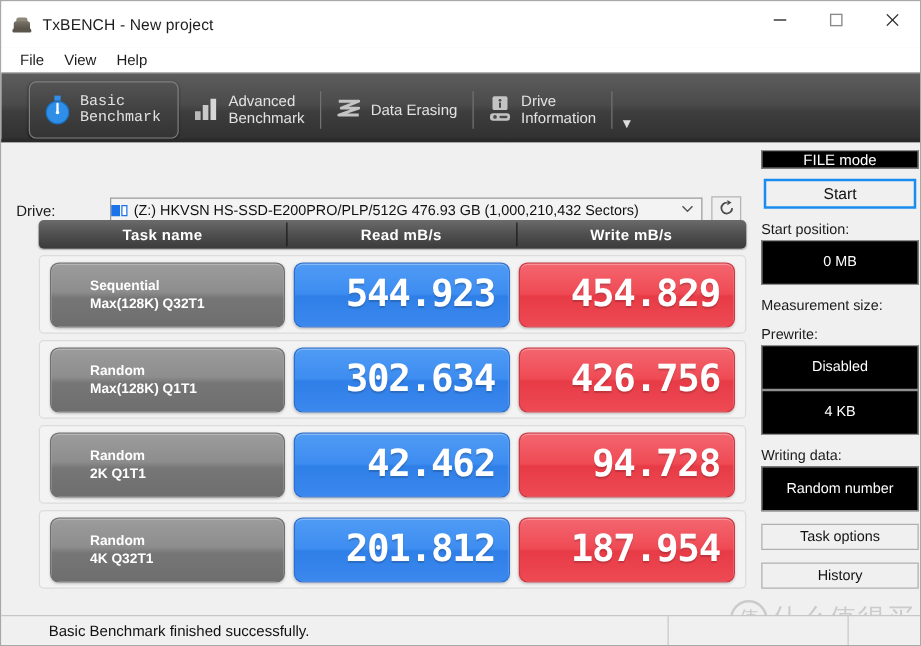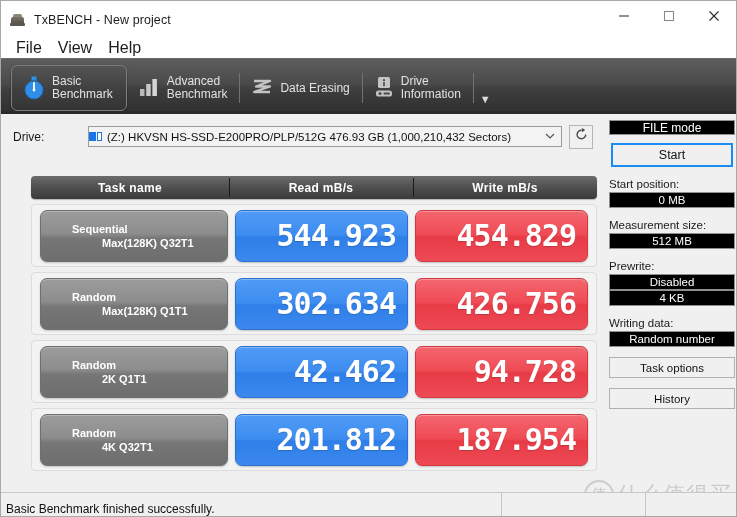--- a/index.html
+++ b/index.html
@@ -67,21 +67,21 @@
   
   .menubar {
     height: 20px;
     background: #ffffff;
     display: flex;
     align-items: center;
     padding-left: 8px;
     gap: 2px;
   }
   .menuitem {
-    font-size: 16px;
+    font-size: 12px;
     color: #1d1d1d;
     padding: 1px 7px;
   }
 
   
   .tabstrip {
     height: 56px;
     background: linear-gradient(#5d5d5d 0%, #4a4a4a 45%, #3e3e3e 55%, #2f2f2f 100%);
     display: flex;
     align-items: stretch;
@@ -106,24 +106,25 @@
     margin-bottom: 4px;
   }
   .tab .sep {
     position: absolute; right: 0; top: 7px; bottom: 7px;
     width: 1px; background: #727272;
   }
   .tab.active {
     background: linear-gradient(#545454, #3f3f3f 55%, #343434);
     border: 1px solid #7d7d7d;
     border-radius: 6px;
-    margin-left: 10px;
+    margin-left: 22px;
     margin-top: 1px;
     margin-bottom: 3px;
     box-shadow: 0 1px 2px rgba(0,0,0,.45);
+    font-family: Liberation Mono, monospace;
   }
   .tab .lbl { white-space: pre-line; }
   .tabicon { flex: none; display: block; }
   .tabarrow {
     margin-left: 6px;
     align-self: flex-end;
     margin-bottom: 9px;
     color: #dcdcdc;
     font-size: 11px;
   }
@@ -135,20 +136,21 @@
     top: 113px; bottom: 25px;
     background: #f0f0f0;
   }
 
   
   .driverow {
     display: flex;
     align-items: center;
     padding: 8px 0 0 12px;
     height: 37px;
+    margin-top: 32px;
   }
   .drivelabel { font-size: 12px; color: #1a1a1a; width: 75px; }
   .drivecombo {
     width: 474px; height: 21px;
     background: #f3f3f3;
     border: 1px solid #9b9b9b;
     display: flex; align-items: center;
     font-size: 11.5px; color: #111;
     padding-left: 0;
     position: relative;
@@ -218,21 +220,21 @@
     border: 1px solid #6f6f6f;
     border-radius: 7px;
     color: #ffffff;
     display: flex; flex-direction: column; justify-content: center;
     padding-left: 31px;
     font-size: 11px;
     line-height: 14px;
     box-shadow: inset 0 1px 0 rgba(255,255,255,.25), 0 1px 2px rgba(0,0,0,.2);
   }
   .cell-task .t1 { font-weight: bold; }
-  .cell-task .t2 { font-weight: bold; margin-left: 30px; }
+  .cell-task .t2 { font-weight: bold; }
 
   .cell-val {
     width: 173px; height: 52px;
     margin-left: 7px;
     border-radius: 7px;
     display: flex; align-items: center; justify-content: flex-end;
     padding-right: 11px;
     color: #ffffff;
     font-family: "DejaVu Sans Mono", monospace;
     font-weight: bold;
@@ -273,21 +275,21 @@
     border: 2px solid #1a8cf0;
     color: #111;
     font-size: 12.5px;
     display: flex; align-items: center; justify-content: center;
   }
   .field-label {
     font-size: 11.5px; color: #1a1a1a;
     margin: 11px 0 2px 3px;
   }
   .field-box {
-    width: 126px; height: 16px;
+    width: 126px; height: 36px;
     margin-left: 3px;
     background: #000000;
     border: 1px solid #8f8f8f;
     color: #ffffff;
     font-size: 11.5px;
     display: flex; align-items: center; justify-content: center;
   }
   .btn-plain {
     width: 126px; height: 21px;
     margin: 10px 0 0 3px;
@@ -299,23 +301,24 @@
   }
 
   
   .statusbar {
     position: absolute;
     left: 0; right: 0; bottom: 0;
     height: 24px;
     background: #f0f0f0;
     border-top: 1px solid #c7c7c7;
     display: flex;
-    align-items: flex-end;
+    align-items: center;
     font-size: 12px;
     color: #111;
+    padding-left: 33px;
   }
   .statusbar .s1 { padding-left: 5px; width: 500px; }
   .statusbar .s2 {
     width: 145px; height: 24px;
     border-left: 1px solid #c7c7c7;
     border-right: 1px solid #c7c7c7;
   }
 
   
   .watermark {
@@ -507,21 +510,20 @@
     </div>
 
     <div class="rightpanel">
       <div class="btn-filemode">FILE mode</div>
       <div class="btn-start">Start</div>
 
       <div class="field-label">Start position:</div>
       <div class="field-box">0 MB</div>
 
       <div class="field-label">Measurement size:</div>
-      <div class="field-box">512 MB</div>
 
       <div class="field-label">Prewrite:</div>
       <div class="field-box">Disabled</div>
 
       <div class="field-box">4 KB</div>
 
       <div class="field-label">Writing data:</div>
       <div class="field-box">Random number</div>
 
       <div class="btn-plain">Task options</div>

